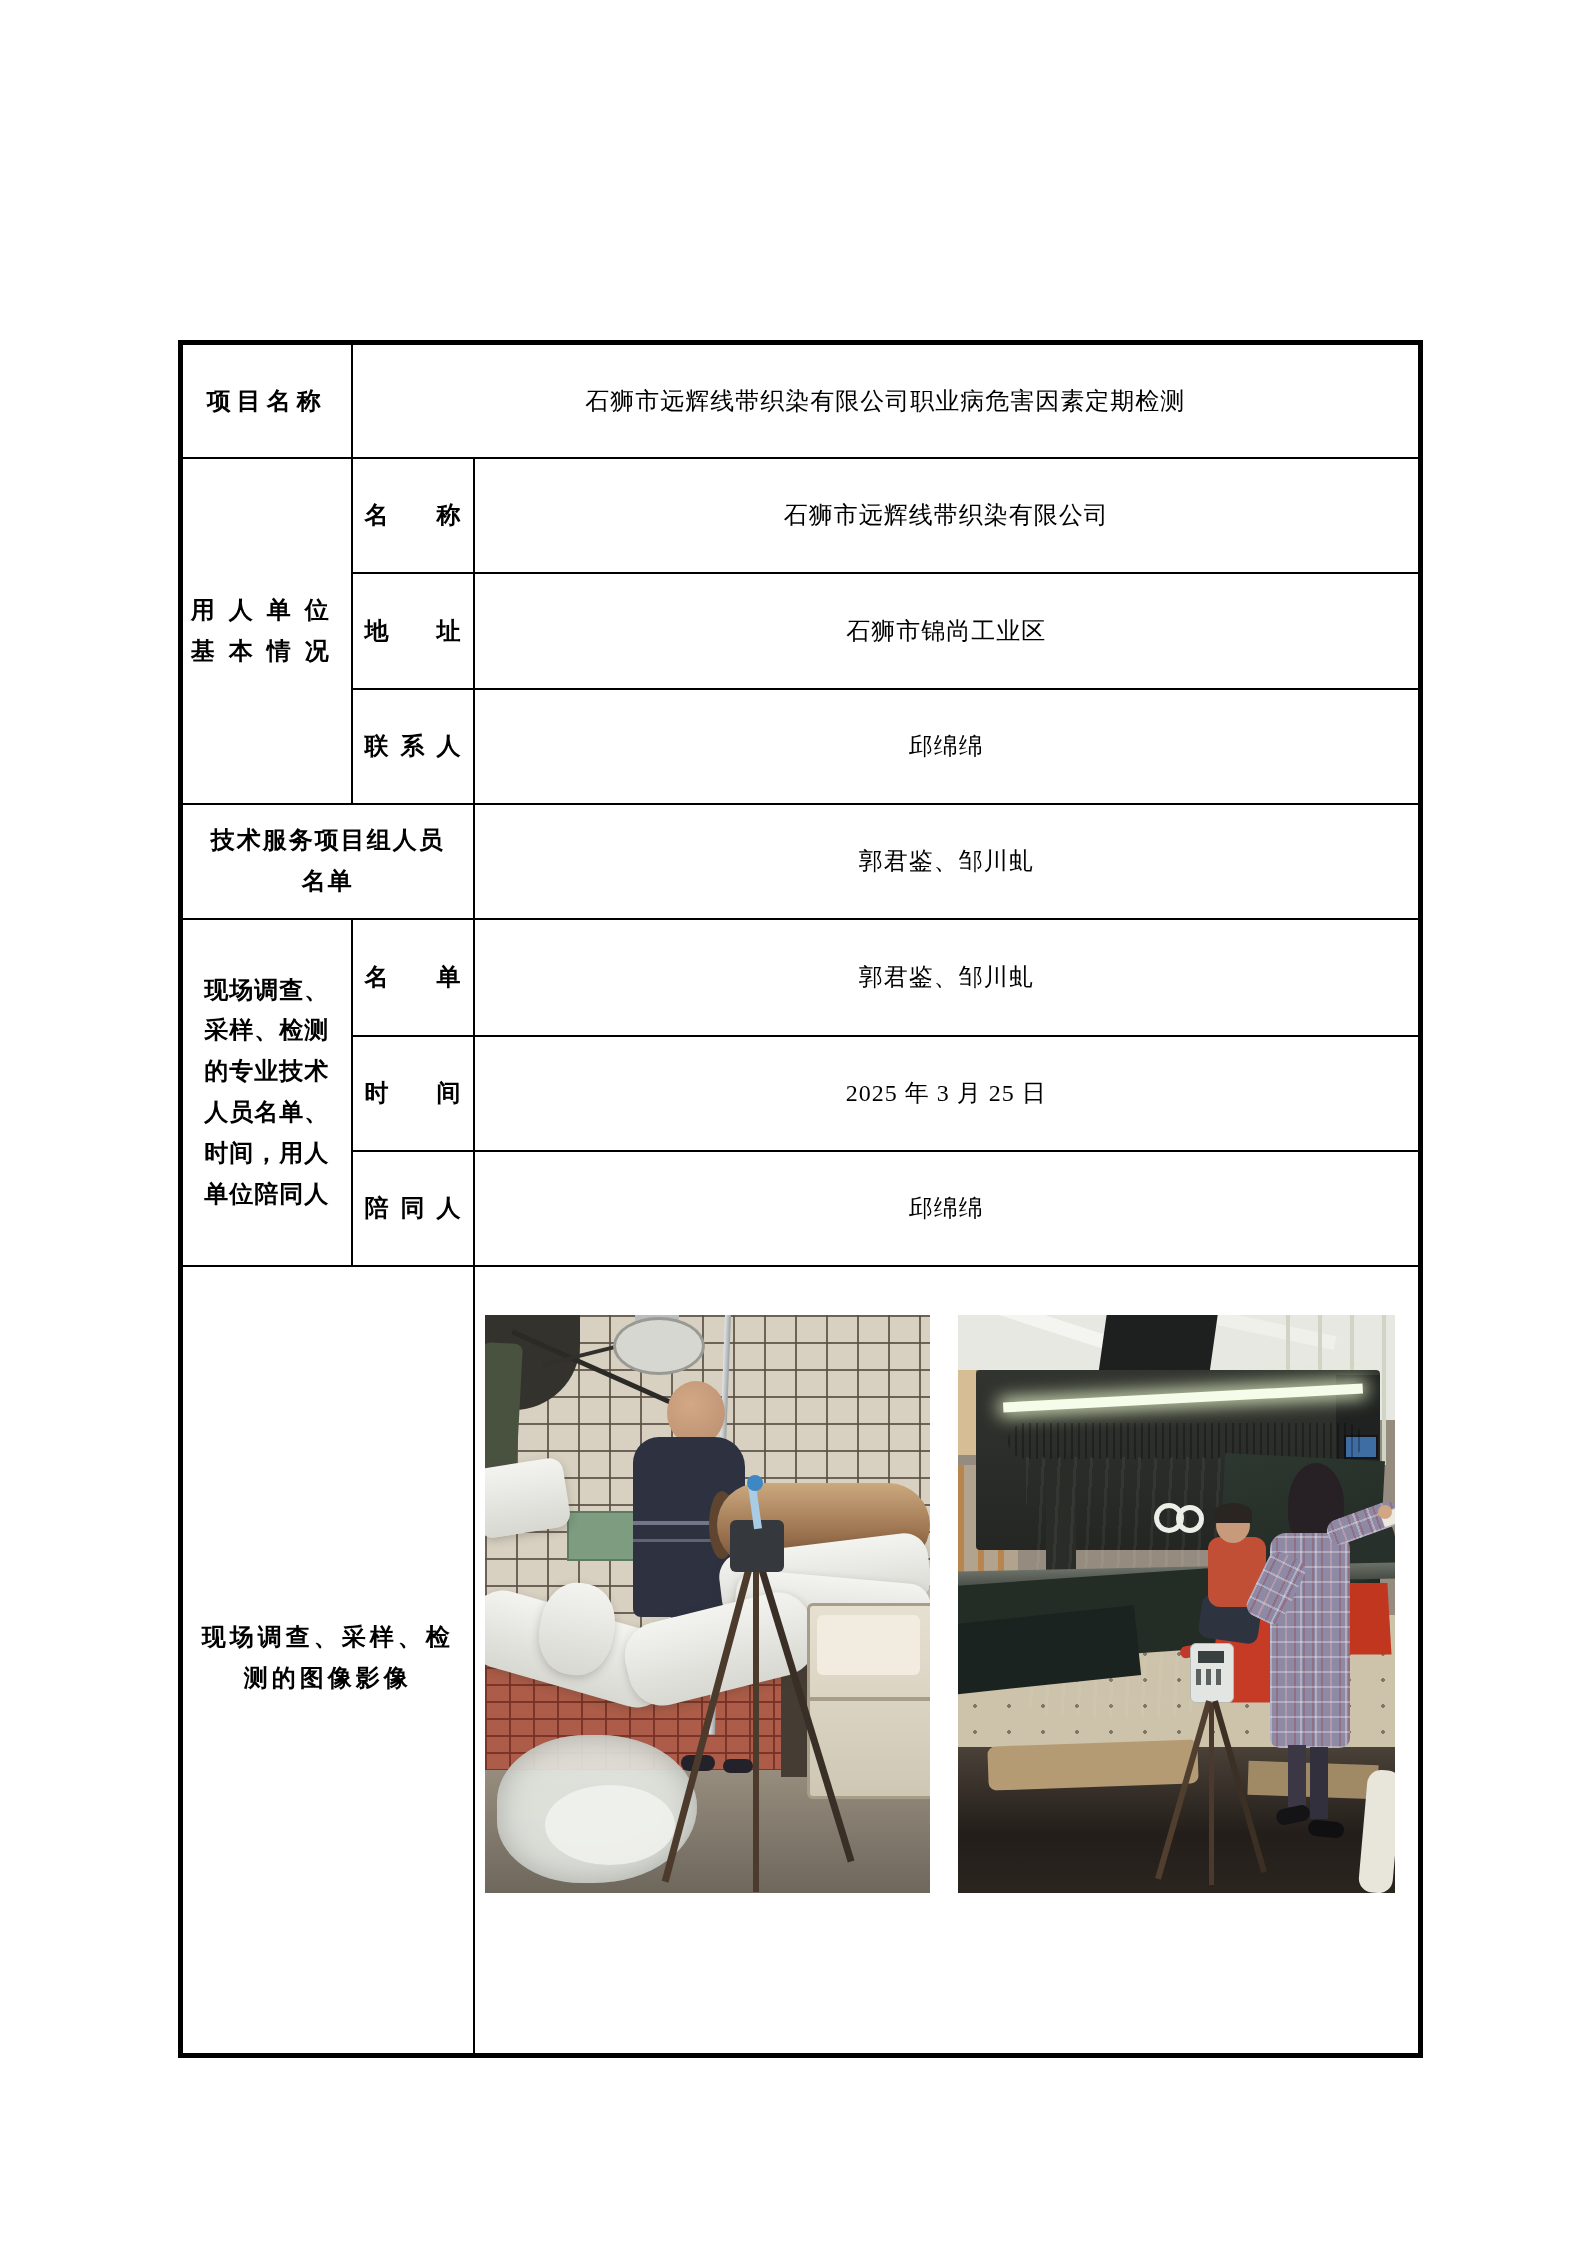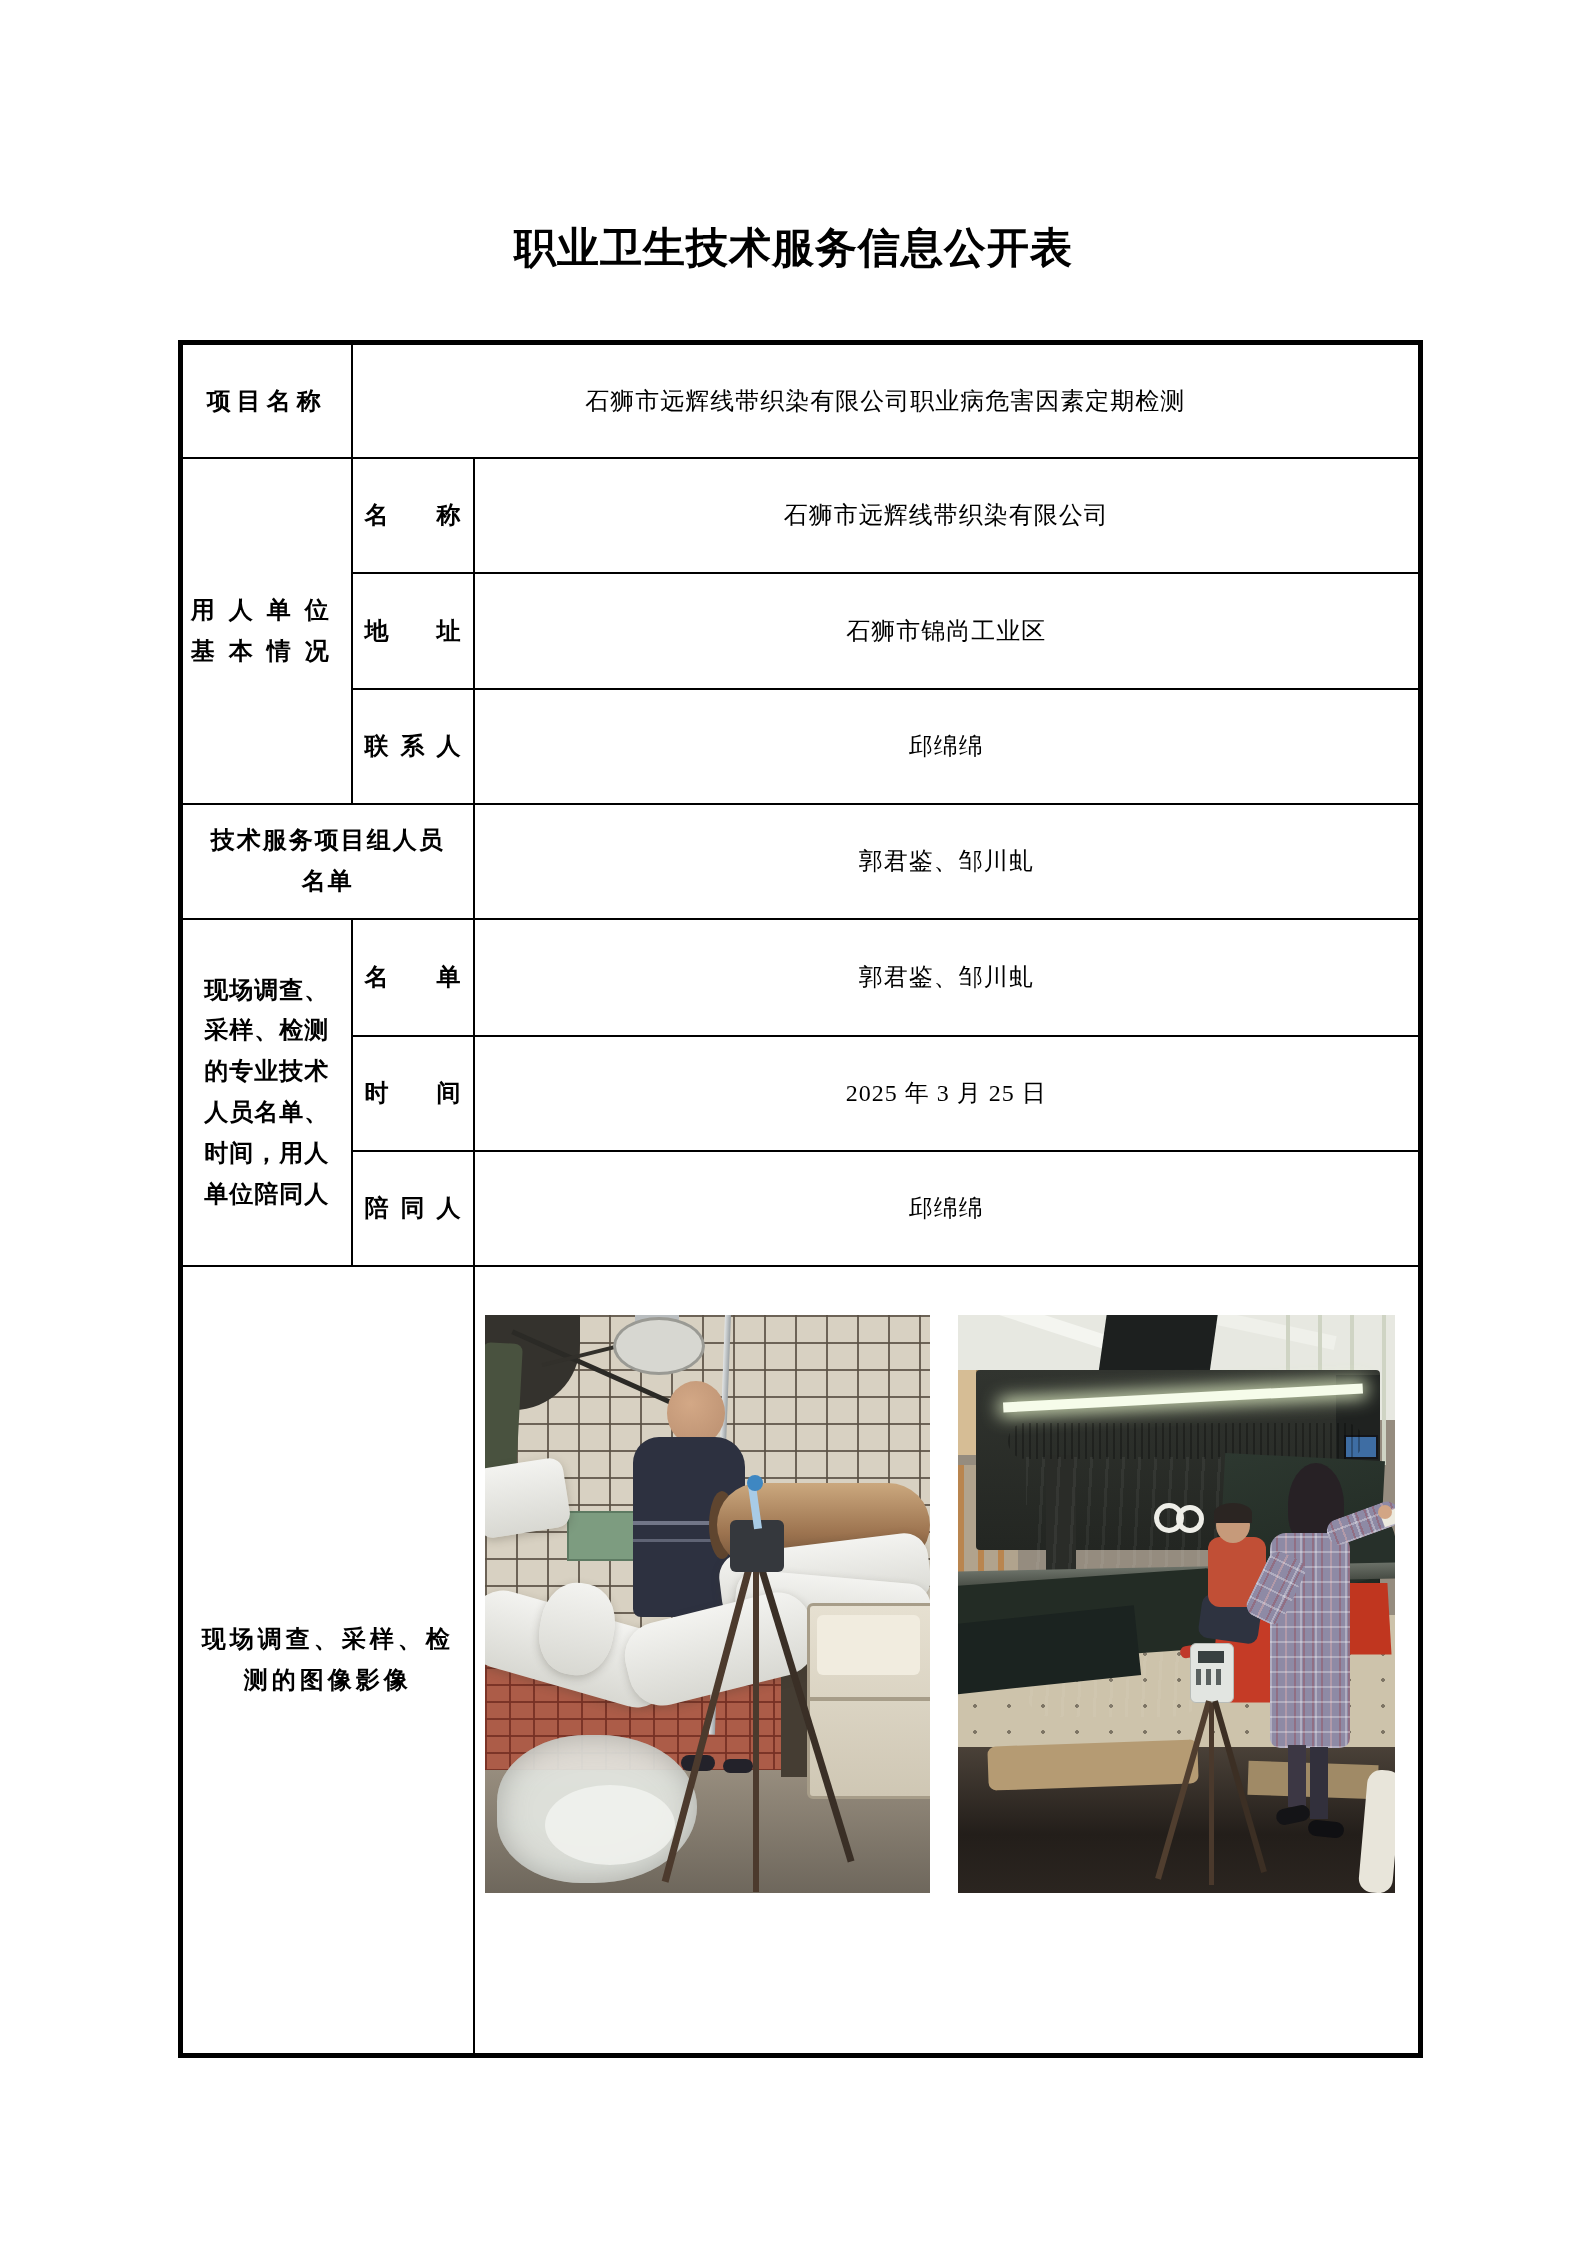--- a/index.html
+++ b/index.html
@@ -7,21 +7,21 @@
         font-family:"Liberation Serif","DejaVu Serif",serif;color:#000;}
   .title{position:absolute;top:220px;left:0;width:100%;text-align:center;
          font-size:42px;font-weight:bold;letter-spacing:1px;}
   table.main{position:absolute;left:178px;top:340px;width:1240px;border-collapse:collapse;
              table-layout:fixed;border:5px solid #000;}
   table.main td{border:2px solid #000;font-size:24px;text-align:center;vertical-align:middle;
                 padding:0;overflow:hidden;}
   td.lbl{font-weight:bold;}
   .ml{white-space:pre-line;line-height:1.7;}
   .ls2{letter-spacing:2px;}
-  .ls4{letter-spacing:4px;}
+  .ls4{letter-spacing:4px;font-family:Liberation Mono, monospace;}
   .ls6{letter-spacing:6px;}
   .ls14{letter-spacing:14px;}
   td.leftcell{text-align:left;padding:0 10px;letter-spacing:1px;}
   .spread{display:inline-block;width:96px;text-align:justify;text-align-last:justify;}
   .val{letter-spacing:1px;}
   td.photocell{position:relative;}
   .photo{position:absolute;top:48px;height:578px;overflow:hidden;background:#958c7f;}
   #lp{left:10px;width:445px;}
   #rp{left:483px;width:437px;}
   .photo div{position:absolute;}
@@ -142,21 +142,20 @@
   .rp-inst-btn{left:238px;top:354px;width:30px;height:16px;
     background-image:repeating-linear-gradient(90deg,#5a6160 0 5px,transparent 5px 10px);}
   .rp-tri1{left:248px;top:386px;width:6px;height:185px;background:#503e2f;transform:rotate(16deg);transform-origin:top;}
   .rp-tri2{left:251px;top:388px;width:5px;height:182px;background:#4a392c;}
   .rp-tri3{left:254px;top:386px;width:6px;height:178px;background:#3c2f24;transform:rotate(-16deg);transform-origin:top;}
 </style>
 </head>
 <body>
 
 <div class="page">
-  <div class="title">职业卫生技术服务信息公开表</div>
 
   <table class="main">
     <colgroup>
         <col style="width:171px">
         <col style="width:122px">
         <col style="width:947px">
       </colgroup>
 
     <tbody>
         <tr style="height:115px">

